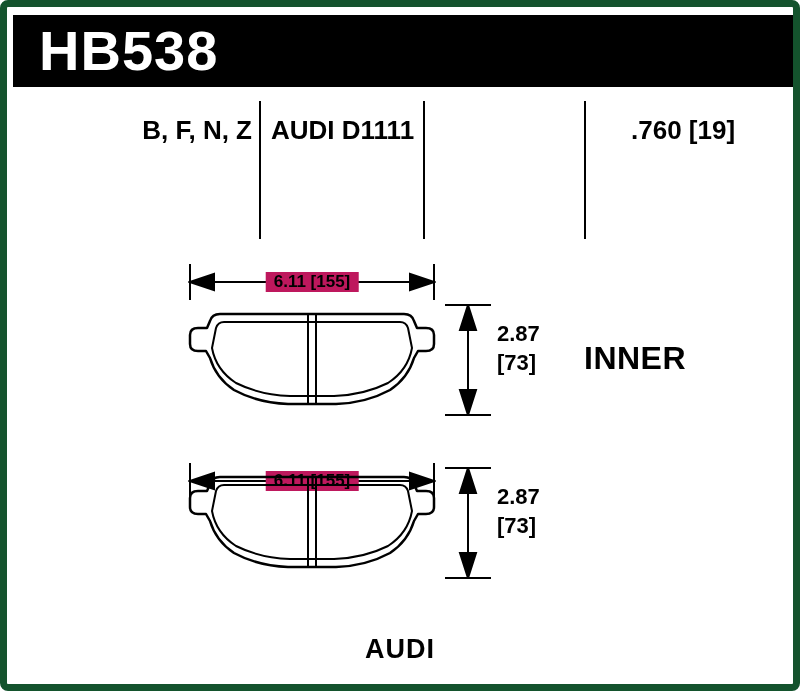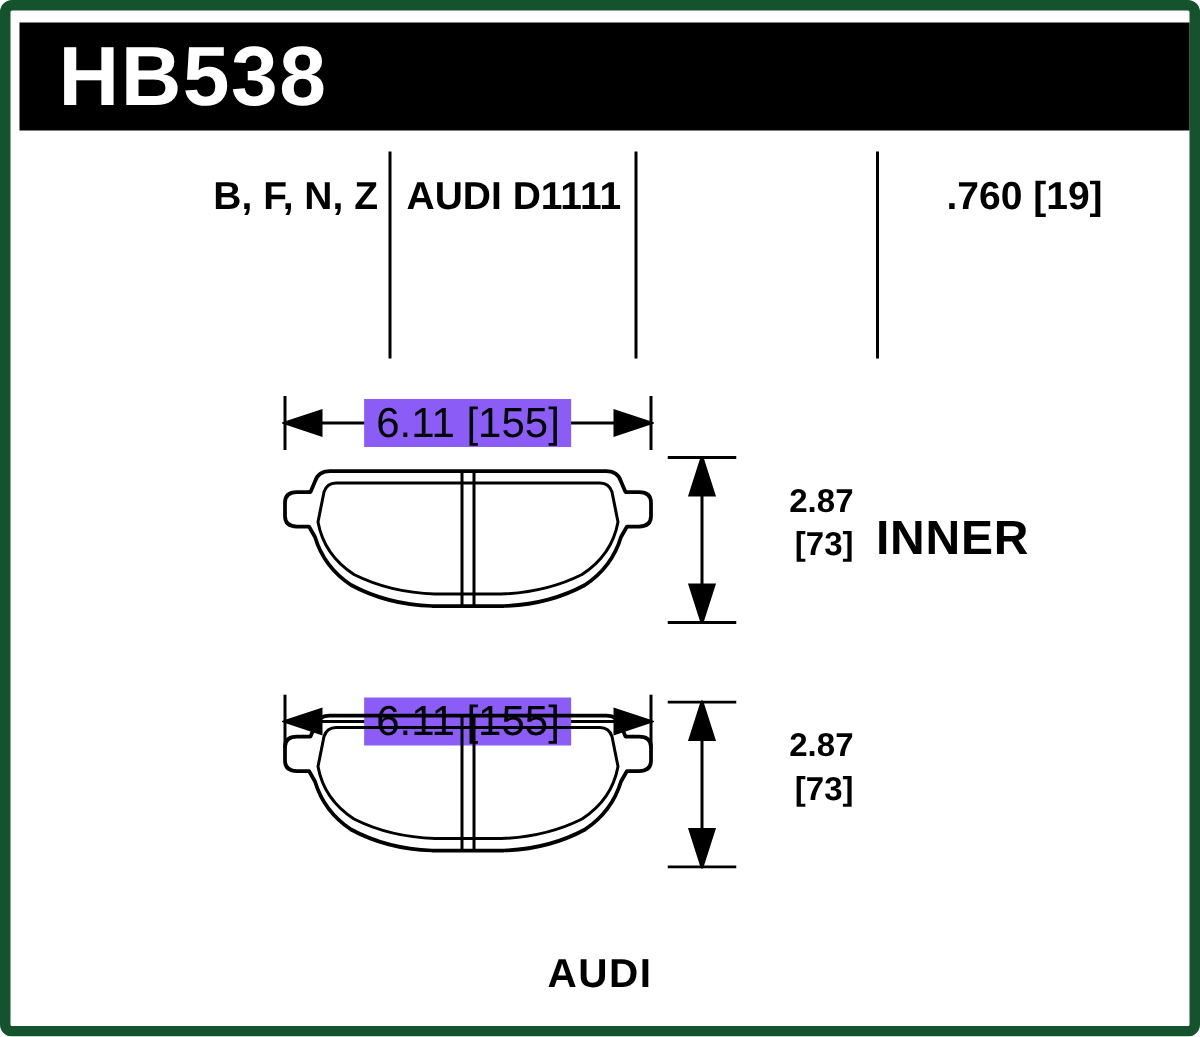--- a/index.html
+++ b/index.html
@@ -13,23 +13,23 @@
   .header {
     background:#000; color:#fff; font-weight:bold;
     font-size:56px; line-height:72px; padding-left:26px; letter-spacing:1px;
     white-space:nowrap;
   }
   .spec { font-weight:bold; font-size:26px; white-space:nowrap; }
   .vline { background:#000; width:2px; }
   .dim-wrap { position:relative; }
   .dim-label {
     position:absolute; left:50%; top:50%; transform:translate(-50%,-50%);
-    background:#8b5cf6; padding:0 8px; font-weight:normal; font-size:28px; white-space:nowrap;
+    background:#be185d; padding:0 8px; font-weight:bold; font-size:17px; white-space:nowrap;
   }
-  .dim-text { font-weight:bold; font-size:22px; line-height:29px; text-align:right; }
+  .dim-text { font-weight:bold; font-size:22px; line-height:29px; text-align:left; }
   .pos-label { font-weight:bold; font-size:32px; letter-spacing:0.5px; }
   .footer { text-align:center; font-weight:bold; font-size:27px; letter-spacing:1px; }
   svg { display:block; }
 </style>
 </head>
 <body>
 
 <div class="page">
 
   <div class="abs header" style="left:6px; top:8px; width:788px; height:72px;">

